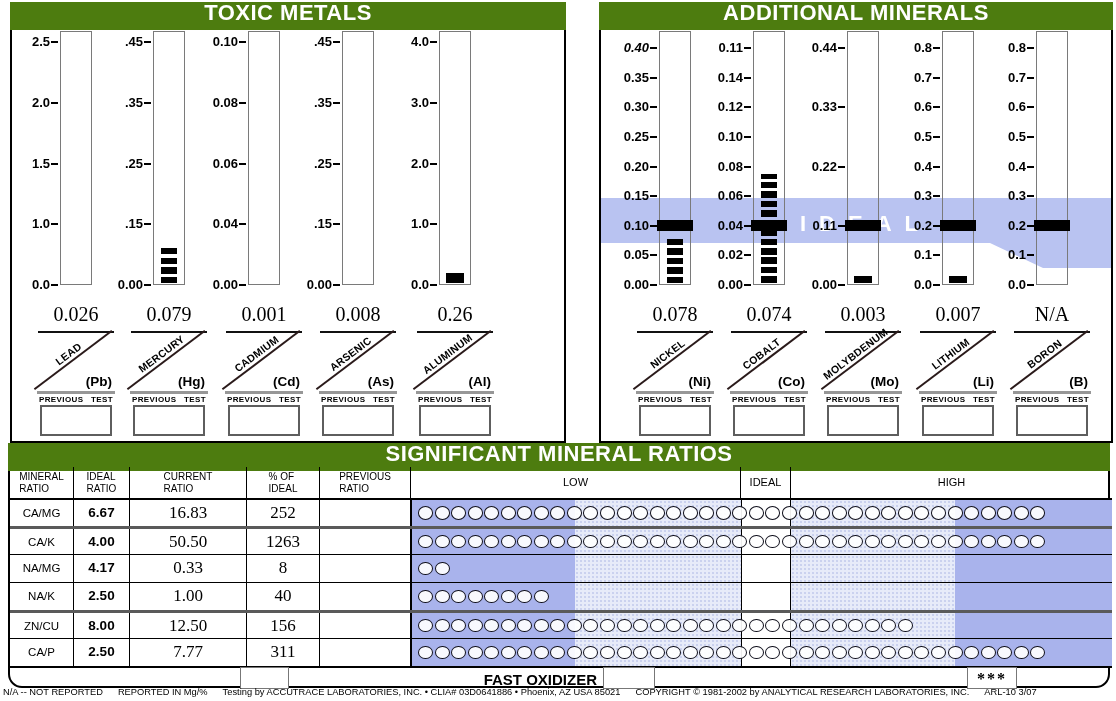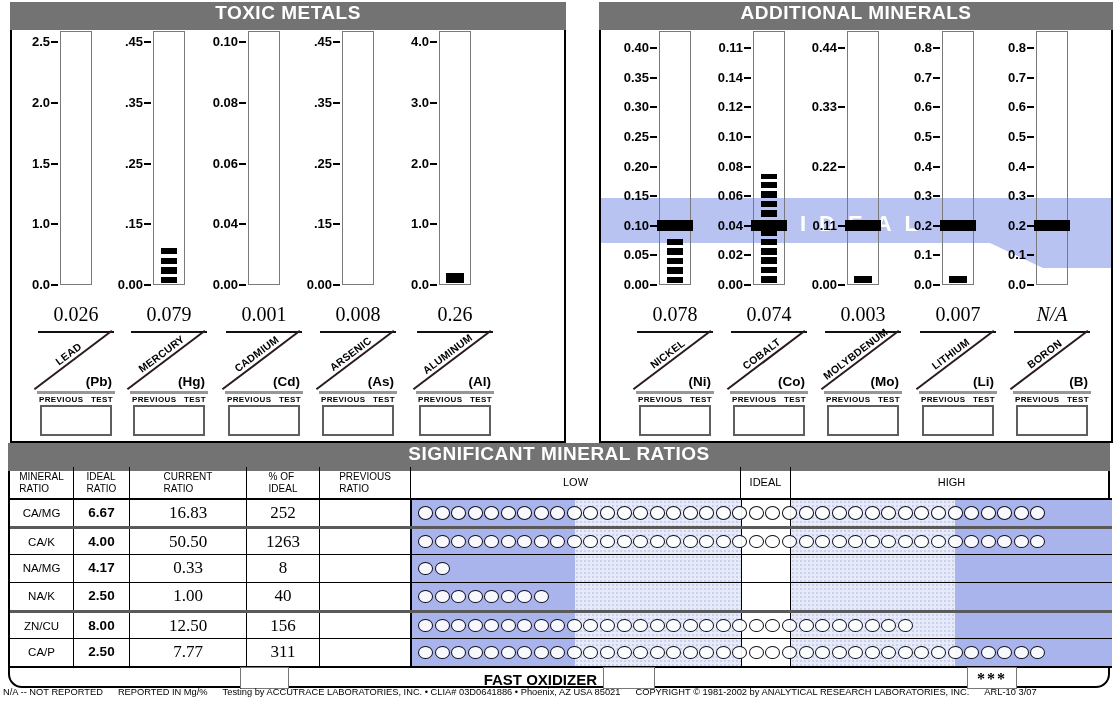--- a/index.html
+++ b/index.html
@@ -1,20 +1,20 @@
 <!DOCTYPE html>
 <html><head>
 <meta charset="utf-8">
 <style>
   html,body{margin:0;padding:0;background:#fff;}
   #stage{position:relative;width:1116px;height:701px;background:#fff;overflow:hidden;
          font-family:"Liberation Sans",sans-serif;color:#000;}
   .panel{position:absolute;border:2px solid #000;background:#fff;box-sizing:border-box;}
-  .panel-title{position:absolute;left:-2px;top:-2px;right:-2px;height:28px;background:#737373;color:#fff;
-               font-weight:bold;font-size:19px;letter-spacing:.5px;text-align:center;line-height:22px;}
+  .panel-title{position:absolute;left:-2px;top:-2px;right:-2px;height:28px;background:#4d7c0f;color:#fff;
+               font-weight:bold;font-size:22px;letter-spacing:.5px;text-align:center;line-height:22px;}
   .gauges{position:absolute;left:0;top:0;right:0;bottom:0;z-index:2;}
   .abs{position:absolute;box-sizing:border-box;}
   .bar{border:1.5px solid #7a7a7a;background:transparent;}
   .ticklab{font-weight:bold;font-size:13px;text-align:right;line-height:14px;}
   .tickdash{background:#000;}
   .idealband-marker{background:#000;}
   .gauge-value{font-family:"Liberation Serif",serif;font-size:20px;text-align:center;line-height:22px;}
   .labelblock{border-top:2px solid #111;}
   .diag{position:absolute;left:-3px;bottom:-1px;width:97px;border-bottom:2px solid #2a1a1a;
         transform:rotate(-37deg);transform-origin:0 100%;text-align:center;}
@@ -156,21 +156,21 @@
   </div>
 
   <div class="panel" id="minerals-panel" style="left:599px;top:2px;width:514px;height:441px;">
     <div class="panel-title">ADDITIONAL MINERALS</div>
     <svg style="position:absolute;left:0;top:0;z-index:0;" width="510" height="437" viewBox="0 0 510 437">
       <polygon points="0,194 510,194 510,264 442,264 389,239 0,239" fill="#b9c3f1"></polygon>
     </svg>
     <div class="ideal-label" style="left:199px;top:207px;">IDEAL</div>
     <div class="gauges" id="mineral-gauges">
         <div class="abs bar" style="left: 58px; top: 27px; width: 32px; height: 254px;"></div>
-        <div class="abs ticklab" style="left: 4px; top: 37px; width: 44px;">0.40</div>
+        <div class="abs ticklab" style="left: 4px; top: 37px; width: 44px; font-style: italic;">0.40</div>
         <div class="abs tickdash" style="left: 49px; top: 43px; width: 7px; height: 2px;"></div>
         <div class="abs ticklab" style="left: 4px; top: 66.625px; width: 44px;">0.35</div>
         <div class="abs tickdash" style="left: 49px; top: 72.625px; width: 7px; height: 2px;"></div>
         <div class="abs ticklab" style="left: 4px; top: 96.25px; width: 44px;">0.30</div>
         <div class="abs tickdash" style="left: 49px; top: 102.25px; width: 7px; height: 2px;"></div>
         <div class="abs ticklab" style="left: 4px; top: 125.875px; width: 44px;">0.25</div>
         <div class="abs tickdash" style="left: 49px; top: 131.875px; width: 7px; height: 2px;"></div>
         <div class="abs ticklab" style="left: 4px; top: 155.5px; width: 44px;">0.20</div>
         <div class="abs tickdash" style="left: 49px; top: 161.5px; width: 7px; height: 2px;"></div>
         <div class="abs ticklab" style="left: 4px; top: 185.125px; width: 44px;">0.15</div>
@@ -291,21 +291,21 @@
         <div class="abs tickdash" style="left: 426px; top: 161.5px; width: 7px; height: 2px;"></div>
         <div class="abs ticklab" style="left: 381px; top: 185.125px; width: 44px;">0.3</div>
         <div class="abs tickdash" style="left: 426px; top: 191.125px; width: 7px; height: 2px;"></div>
         <div class="abs ticklab" style="left: 381px; top: 214.75px; width: 44px;">0.2</div>
         <div class="abs tickdash" style="left: 426px; top: 220.75px; width: 7px; height: 2px;"></div>
         <div class="abs ticklab" style="left: 381px; top: 244.375px; width: 44px;">0.1</div>
         <div class="abs tickdash" style="left: 426px; top: 250.375px; width: 7px; height: 2px;"></div>
         <div class="abs ticklab" style="left: 381px; top: 274px; width: 44px;">0.0</div>
         <div class="abs tickdash" style="left: 426px; top: 280px; width: 7px; height: 2px;"></div>
         <div class="abs idealband-marker" style="left: 433px; top: 216.25px; width: 36px; height: 11px; z-index: 3;"></div>
-        <div class="abs gauge-value" style="left: 405px; top: 299px; width: 92px; font-style: italic;">N/A</div>
+        <div class="abs gauge-value" style="left: 405px; top: 299px; width: 92px;">N/A</div>
         <div class="abs labelblock" style="left: 413px; top: 327px; width: 76px; height: 58px;">
           <div class="diag">
             <span>BORON</span>
           </div>
           <div class="symbol">(B)</div>
         </div>
         <div class="abs grayrule" style="left: 412px; top: 387px; width: 78px; height: 3px;"></div>
         <div class="abs prevlab" style="left: 412px; top: 391px; width: 78px;">PREVIOUS TEST</div>
         <div class="abs prevbox" style="left: 415px; top: 401px; width: 72px; height: 31px;"></div>
       </div>

